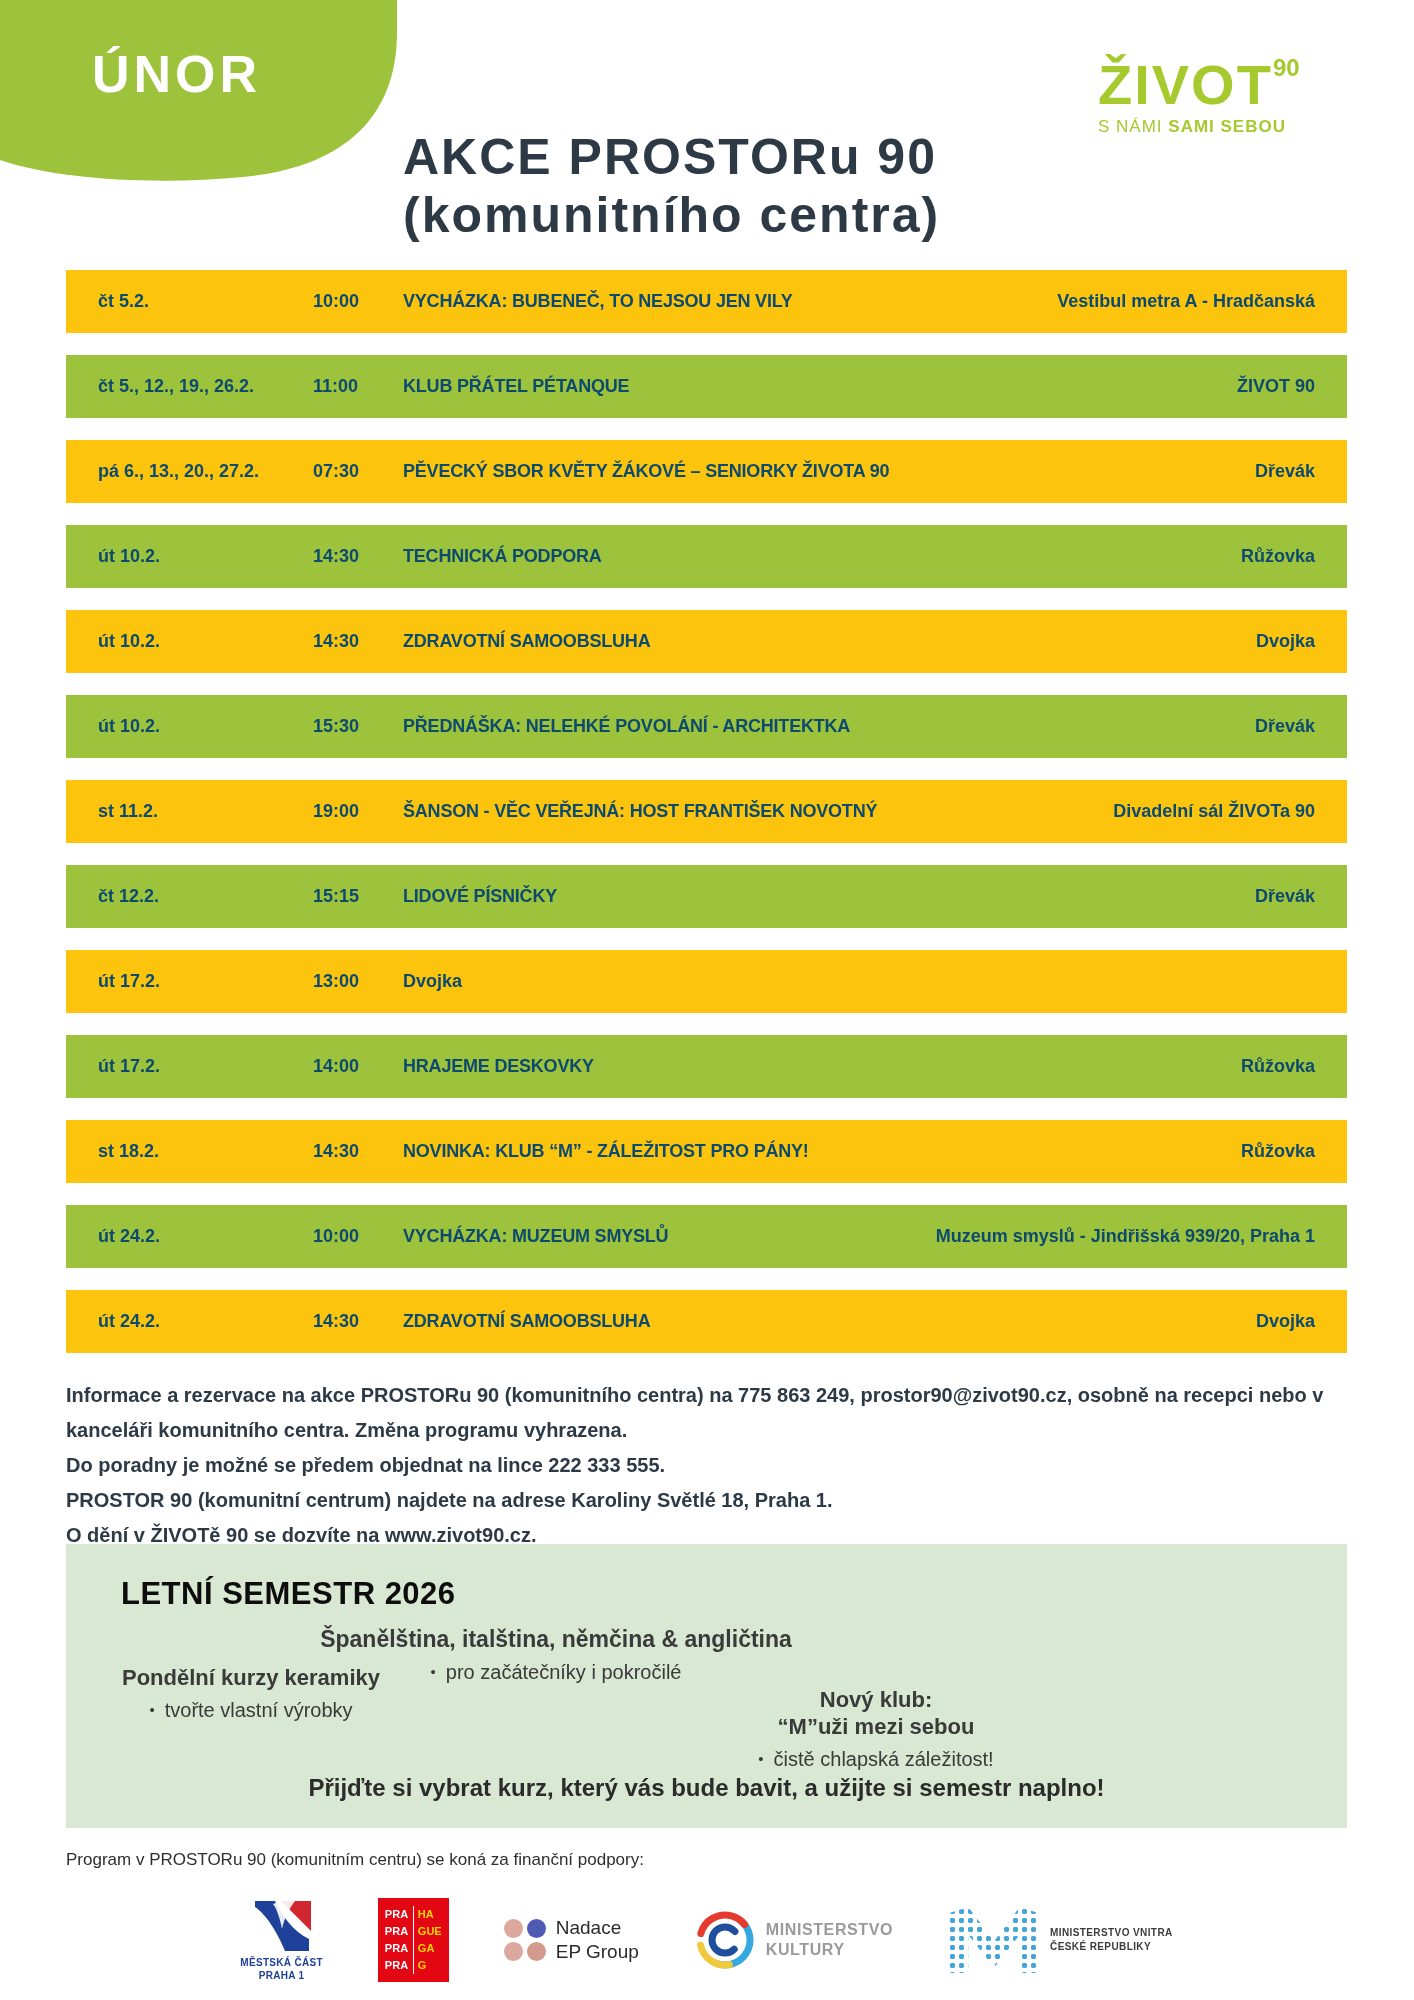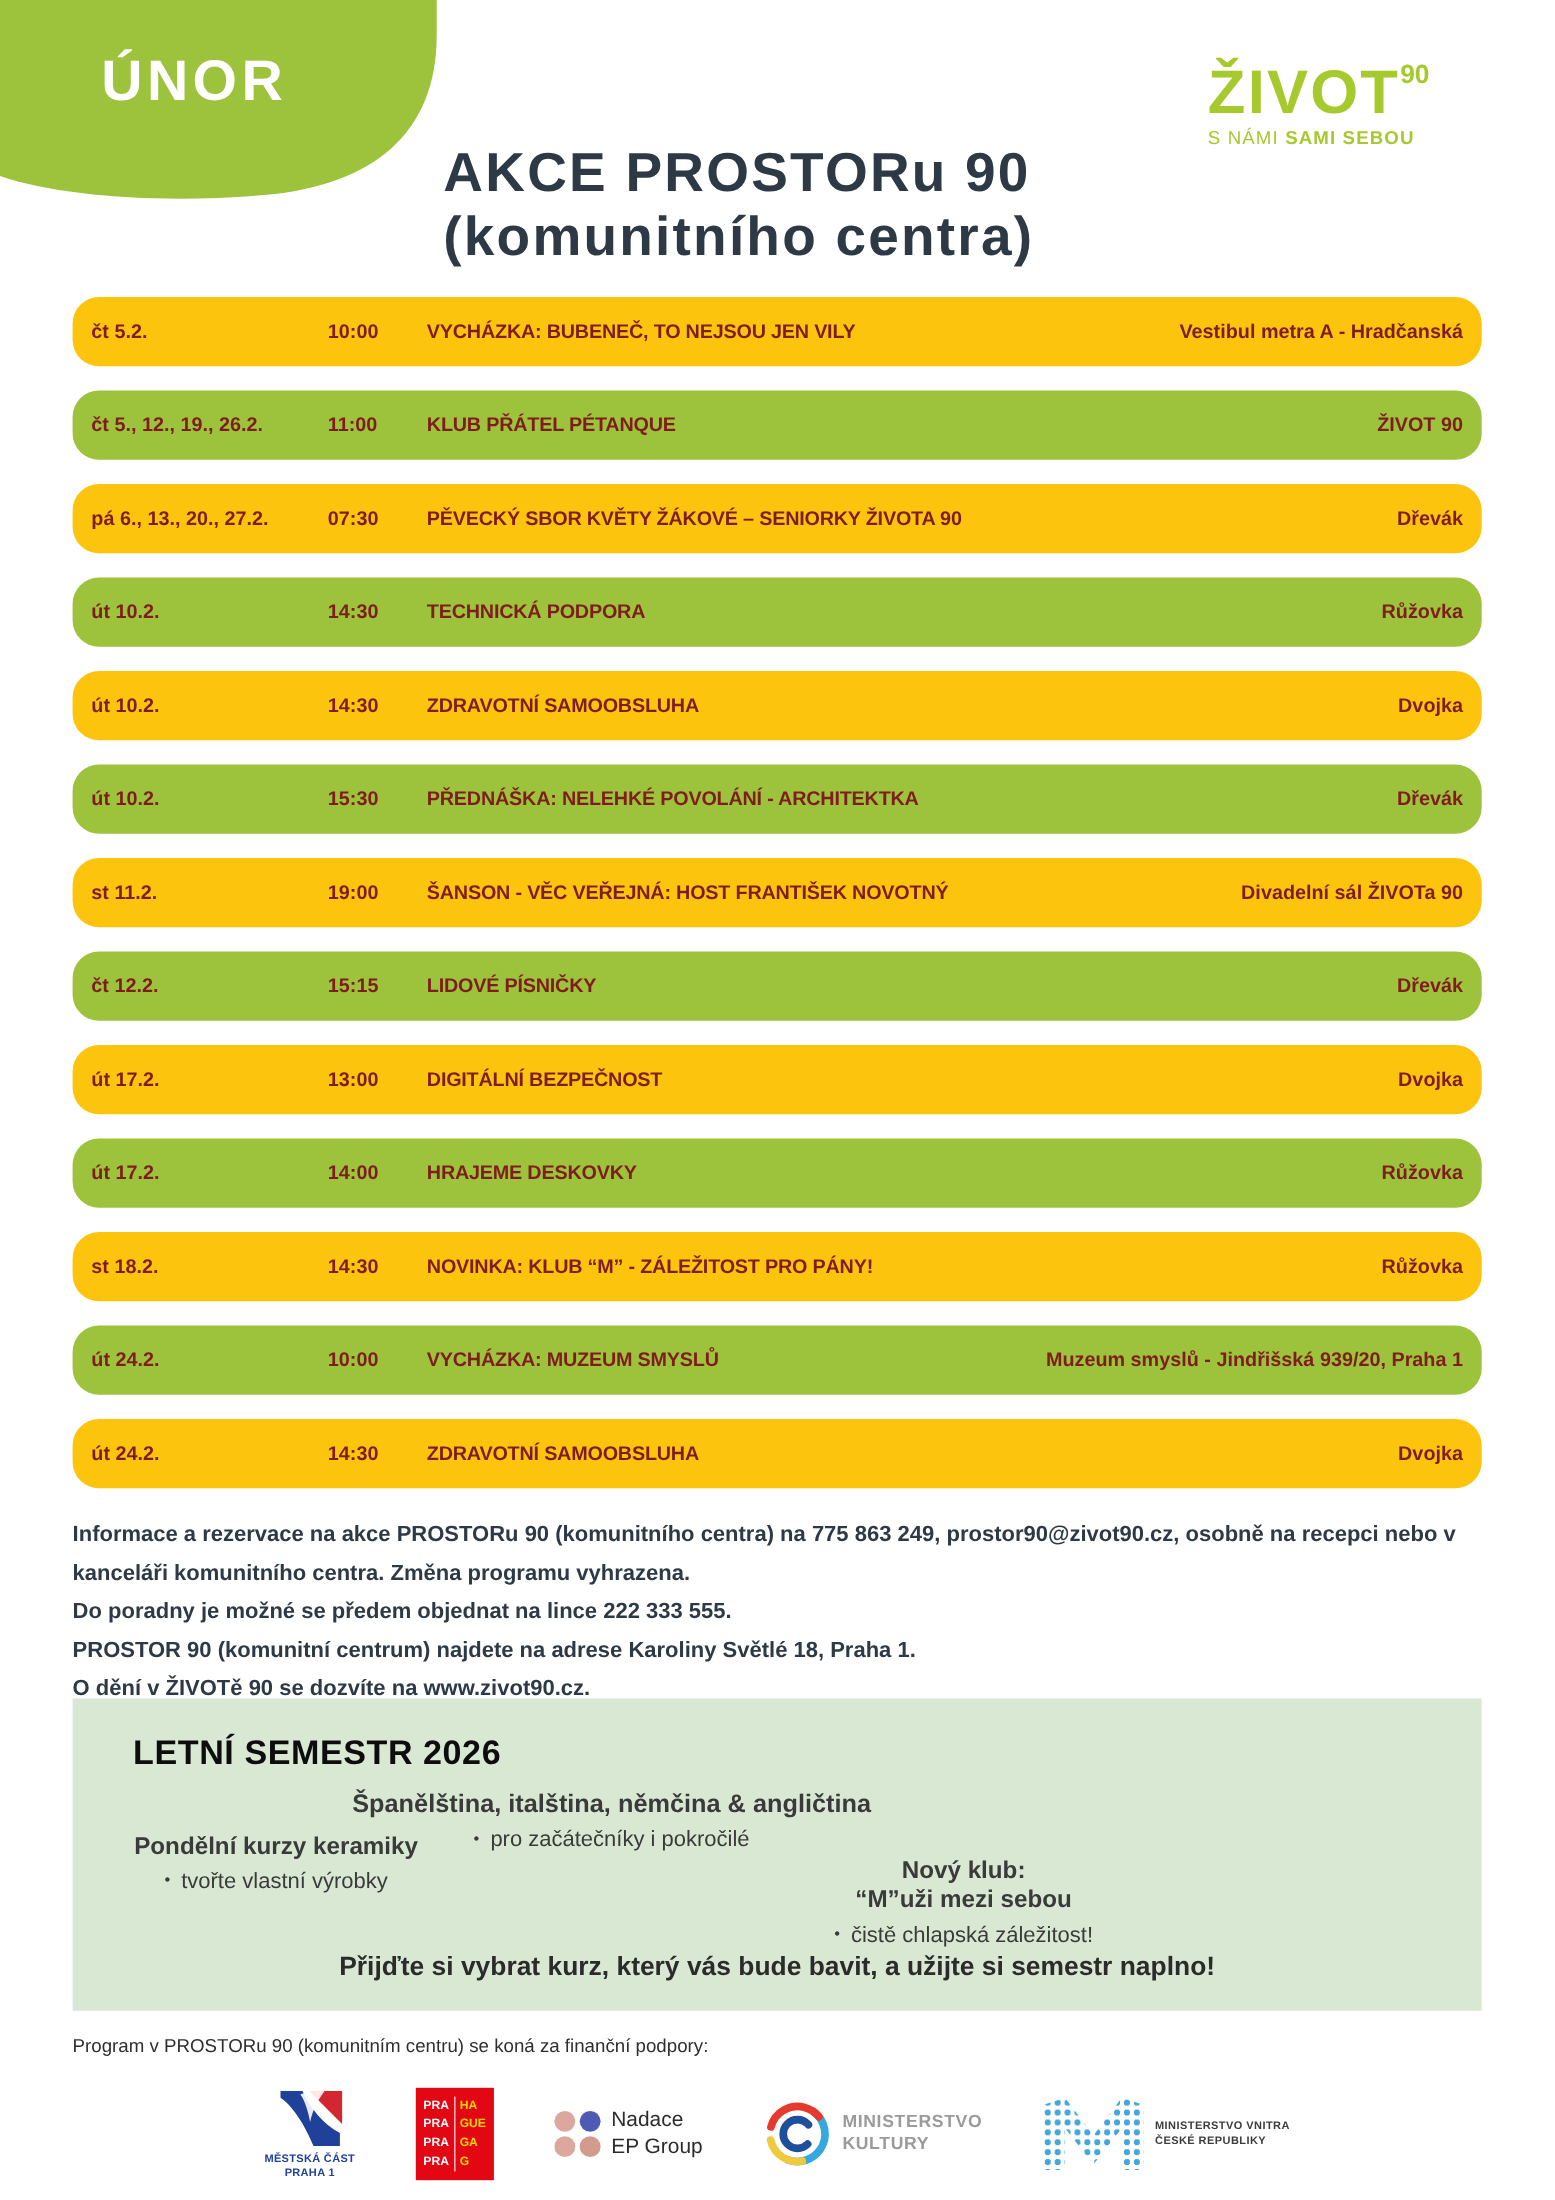--- a/index.html
+++ b/index.html
@@ -16,21 +16,21 @@
   .month-label{position:absolute;left:92px;top:44px;color:#ffffff;font-size:52px;font-weight:700;letter-spacing:4px;}
   .poster-title{position:absolute;left:403px;top:128px;color:var(--navy);font-size:50px;font-weight:800;letter-spacing:2px;line-height:58px;white-space:nowrap;}
   .brand{position:absolute;left:1098px;top:38px;text-align:left;}
   .brand-word{color:var(--logo-green);font-size:56px;font-weight:900;letter-spacing:2px;line-height:60px;white-space:nowrap;}
   .brand-sup{font-size:24px;font-weight:900;vertical-align:28px;letter-spacing:0;}
   .brand-tagline{color:var(--logo-green);font-size:17px;letter-spacing:1px;margin-top:2px;white-space:nowrap;}
   .brand-tagline .bold{font-weight:800;}
 
   
   .events{position:absolute;left:66px;top:270px;width:1281px;}
-  .event-row{display:flex;align-items:center;height:63px;margin-bottom:22px;padding:0 17px;color:#7f1d1d;font-weight:700;font-size:18px;border-radius:24px;}
+  .event-row{display:flex;align-items:center;height:63px;margin-bottom:22px;padding:0 32px;color:#0c4a6e;font-weight:700;font-size:18px;}
   .event-row.yellow{background:var(--yellow);}
   .event-row.green{background:var(--green);}
   .event-row .date{width:215px;}
   .event-row .time{width:90px;}
   .event-row .etitle{flex:1;letter-spacing:-0.2px;padding-right:12px;}
   .event-row .eloc{text-align:right;white-space:nowrap;}
 
   
   .info{position:absolute;left:66px;top:1378px;width:1281px;color:var(--navy);font-size:20px;font-weight:700;line-height:35px;}
 
@@ -137,21 +137,20 @@
       </div>
       <div class="event-row green">
         <div class="date">čt 12.2.</div>
         <div class="time">15:15</div>
         <div class="etitle">LIDOVÉ PÍSNIČKY</div>
         <div class="eloc">Dřevák</div>
       </div>
       <div class="event-row yellow">
         <div class="date">út 17.2.</div>
         <div class="time">13:00</div>
-        <div class="etitle">DIGITÁLNÍ BEZPEČNOST</div>
         <div class="eloc">Dvojka</div>
       </div>
       <div class="event-row green">
         <div class="date">út 17.2.</div>
         <div class="time">14:00</div>
         <div class="etitle">HRAJEME DESKOVKY</div>
         <div class="eloc">Růžovka</div>
       </div>
       <div class="event-row yellow">
         <div class="date">st 18.2.</div>

